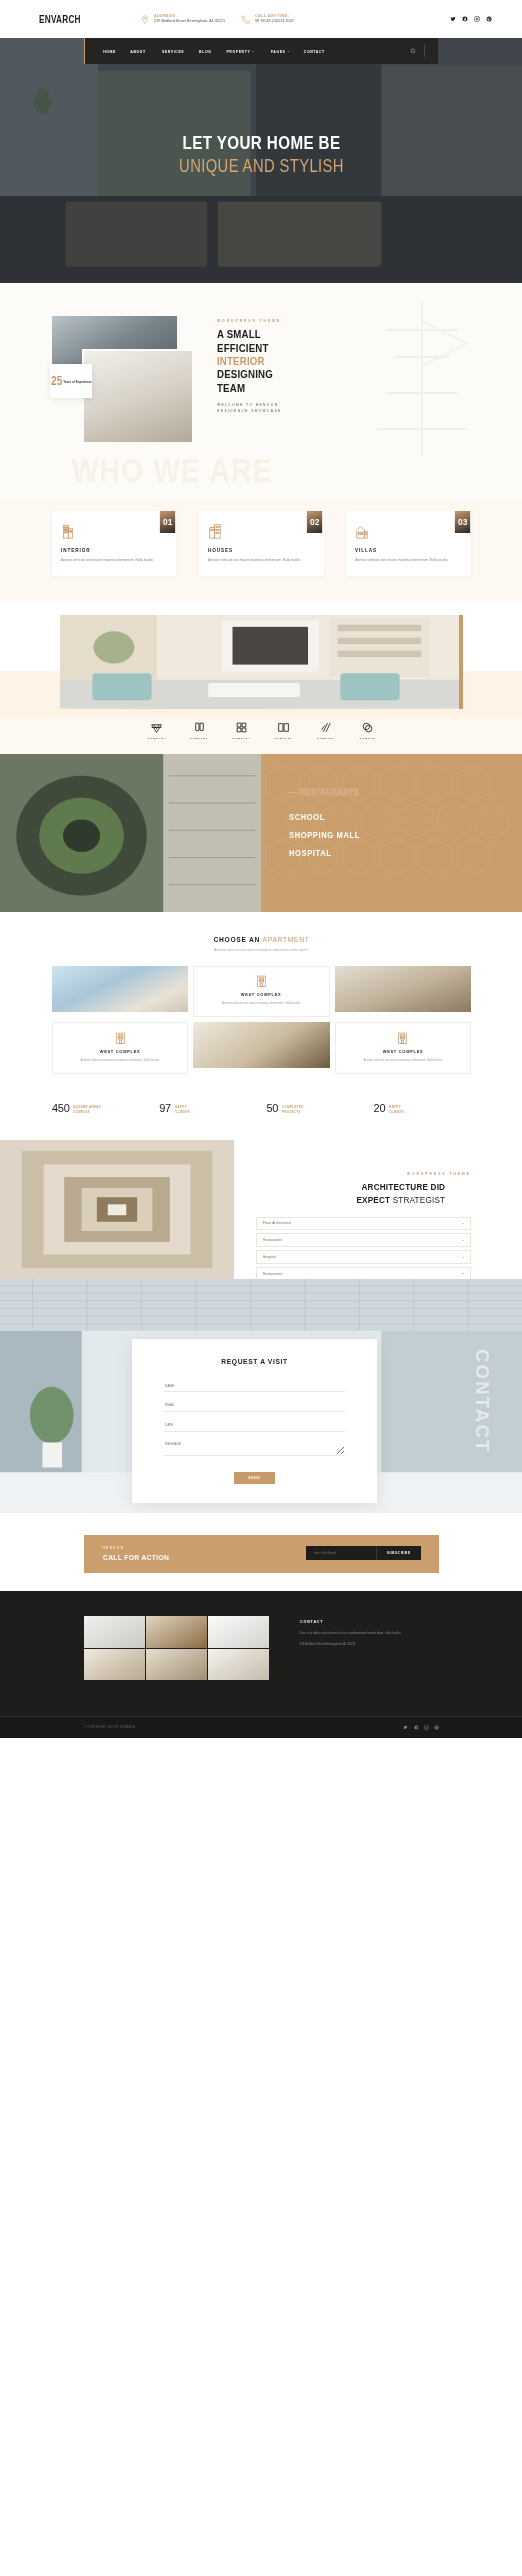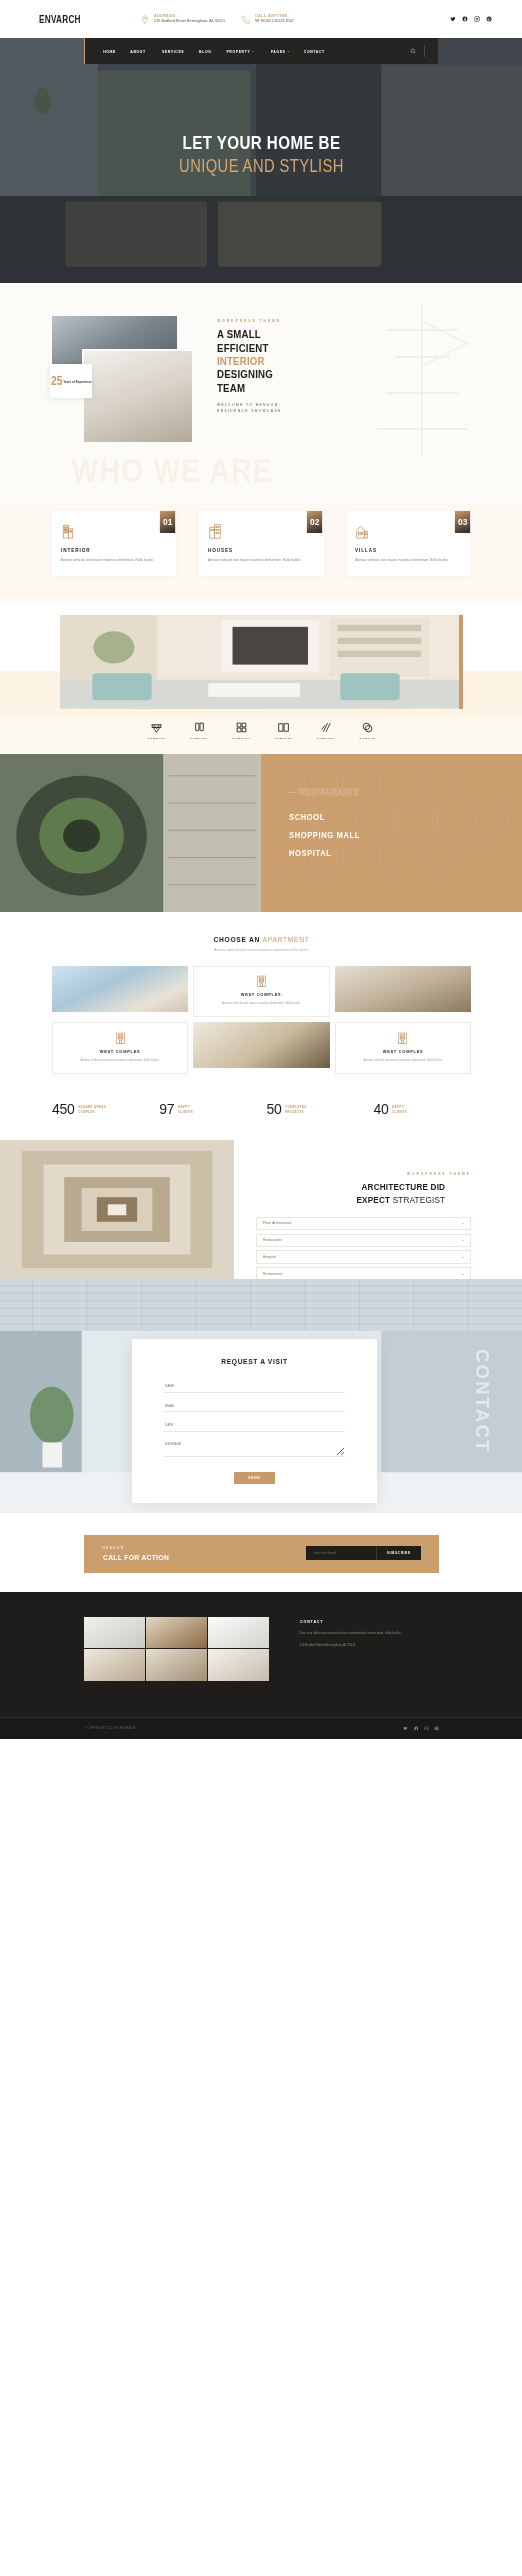--- a/index.html
+++ b/index.html
@@ -108,21 +108,21 @@
   .ph4 { background:linear-gradient(145deg,#efe9dd 0%,#cabb9f 55%,#6e5b42 100%); }
   .apt-card { background:#fff; border:0.5px solid #f0ece5; padding:8.7px 7px 9.8px; text-align:center; }
   .apt-ico { width:11px; height:12px; margin:0 auto 4.9px; }
   .apt-ico svg { width:100%; height:100%; stroke:#c79a6b; fill:none; stroke-width:1.4; }
   .apt-ct { font-size:4.4px; font-weight:bold; letter-spacing:0.8px; color:#1c1c1c; margin-bottom:3.8px; transform:scaleX(0.9); }
   .apt-cd { font-size:2.8px; color:#a39d95; line-height:1.85; }
 
   
   .cnt { background:#fff; padding:13px 52px 24px; display:flex; gap:9.8px; }
   .cnt-i { flex:1; display:flex; align-items:flex-start; gap:3.8px; }
-  .cnt-n { font-size:14px; font-weight:300; color:#1c1c1c; line-height:0.95; letter-spacing:-0.3px; }
+  .cnt-n { font-size:11px; font-weight:300; color:#1c1c1c; line-height:0.95; letter-spacing:-0.3px; }
   .cnt-l { font-size:3.3px; font-weight:bold; color:#c79a6b; letter-spacing:0.4px; line-height:1.75; padding-top:1.6px; transform:scaleX(0.9); transform-origin:left; }
 
   
   .acc { display:flex; background:#fff; height:139px; }
   .acc-img { width:234px; background:linear-gradient(130deg,#f3efe8 0%,#ded5c6 35%,#b8a98f 68%,#8f7c5e 100%); position:relative; overflow:hidden; }
   .acc-txt { flex:1; padding:32px 52px 0 22px;text-align:right; }
   .acc-h { font-size:9.3px; font-weight:bold; line-height:1.38; color:#1c1c1c; letter-spacing:0.2px; transform:scaleX(0.88); transform-origin:left; }
   .acc-h .light { font-weight:300; }
   .acc-list { margin-top:9.8px; }
   .acc-row { display:flex; align-items:center; justify-content:space-between;
@@ -547,21 +547,21 @@
     </span>
   </div>
   <div class="cnt-i">
     <span class="cnt-n">50</span>
     <span class="cnt-l">
       <span>COMPLETED</span><br>
       <span>PROJECTS</span>
     </span>
   </div>
   <div class="cnt-i">
-    <span class="cnt-n">40</span>
+    <span class="cnt-n">20</span>
     <span class="cnt-l">
       <span>HAPPY</span><br>
       <span>CLIENTS</span>
     </span>
   </div>
 </div>
 
 <div class="acc">
   <div class="acc-img">
     <svg viewBox="0 0 430 255" preserveAspectRatio="none" style="position:absolute;inset:0;width:100%;height:100%">

